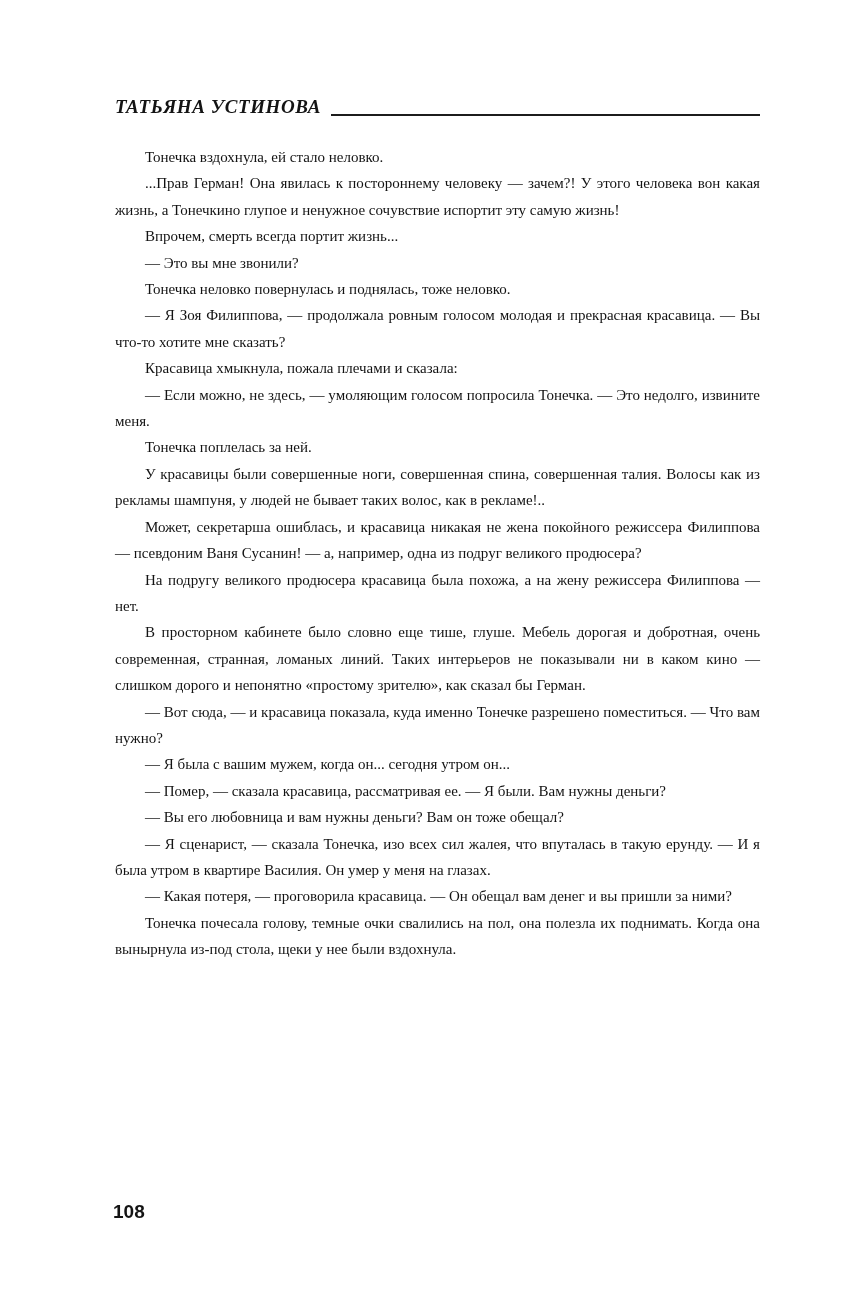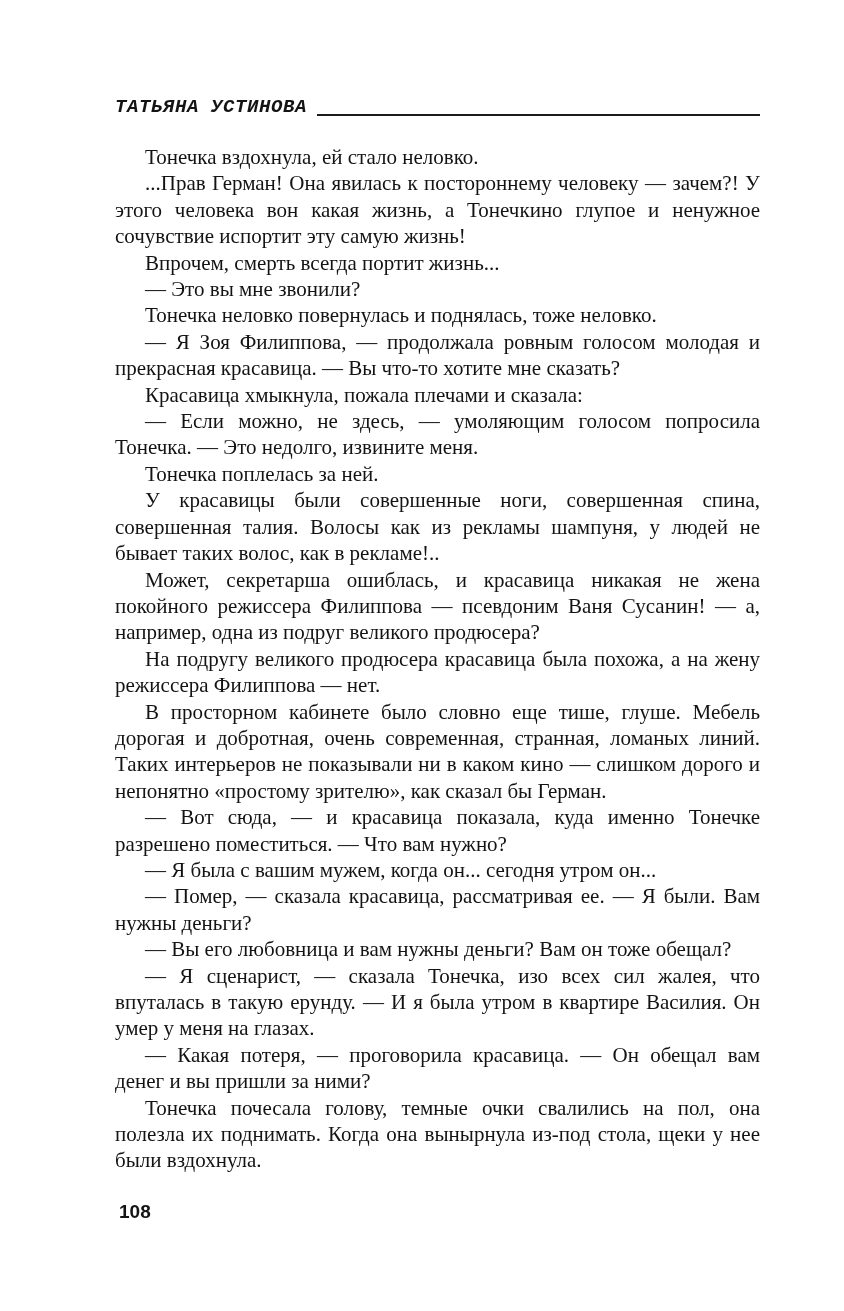--- a/index.html
+++ b/index.html
@@ -13,55 +13,55 @@
     height: 1311px;
     margin: 0 auto;
     background: #ffffff;
     box-sizing: border-box;
     padding: 96px 84px 0 115px;
     overflow: hidden;
   }
   .running-header {
     display: flex;
     align-items: flex-end;
-    font-family: Liberation Mono, monospace;
+    font-family: Liberation Serif, serif;
     font-weight: bold;
     font-style: italic;
     font-size: 19px;
     letter-spacing: 0.6px;
     color: #141414;
     margin-bottom: 24px;
   }
   .running-header .author-name {
     white-space: nowrap;
     padding-bottom: 2px;
   }
   .running-header .header-rule {
     flex: 1;
     border-bottom: 2px solid #1c1c1c;
     margin-left: 10px;
     margin-bottom: 4px;
     height: 0;
   }
   .body-text {
     font-family: "Liberation Serif", serif;
-    font-size: 21px;
+    font-size: 15px;
     line-height: 26.4px;
     color: #131313;
     text-align: justify;
     hyphens: auto;
     -webkit-hyphens: auto;
   }
   .body-text p {
     margin: 0;
     text-indent: 30px;
   }
   .page-footer {
     position: absolute;
-    left: 119px;
+    left: 113px;
     bottom: 88px;
     font-family: "Liberation Sans", sans-serif;
     font-weight: bold;
     font-size: 19px;
     color: #141414;
   }
 </style>
 </head>
 <body>
 

